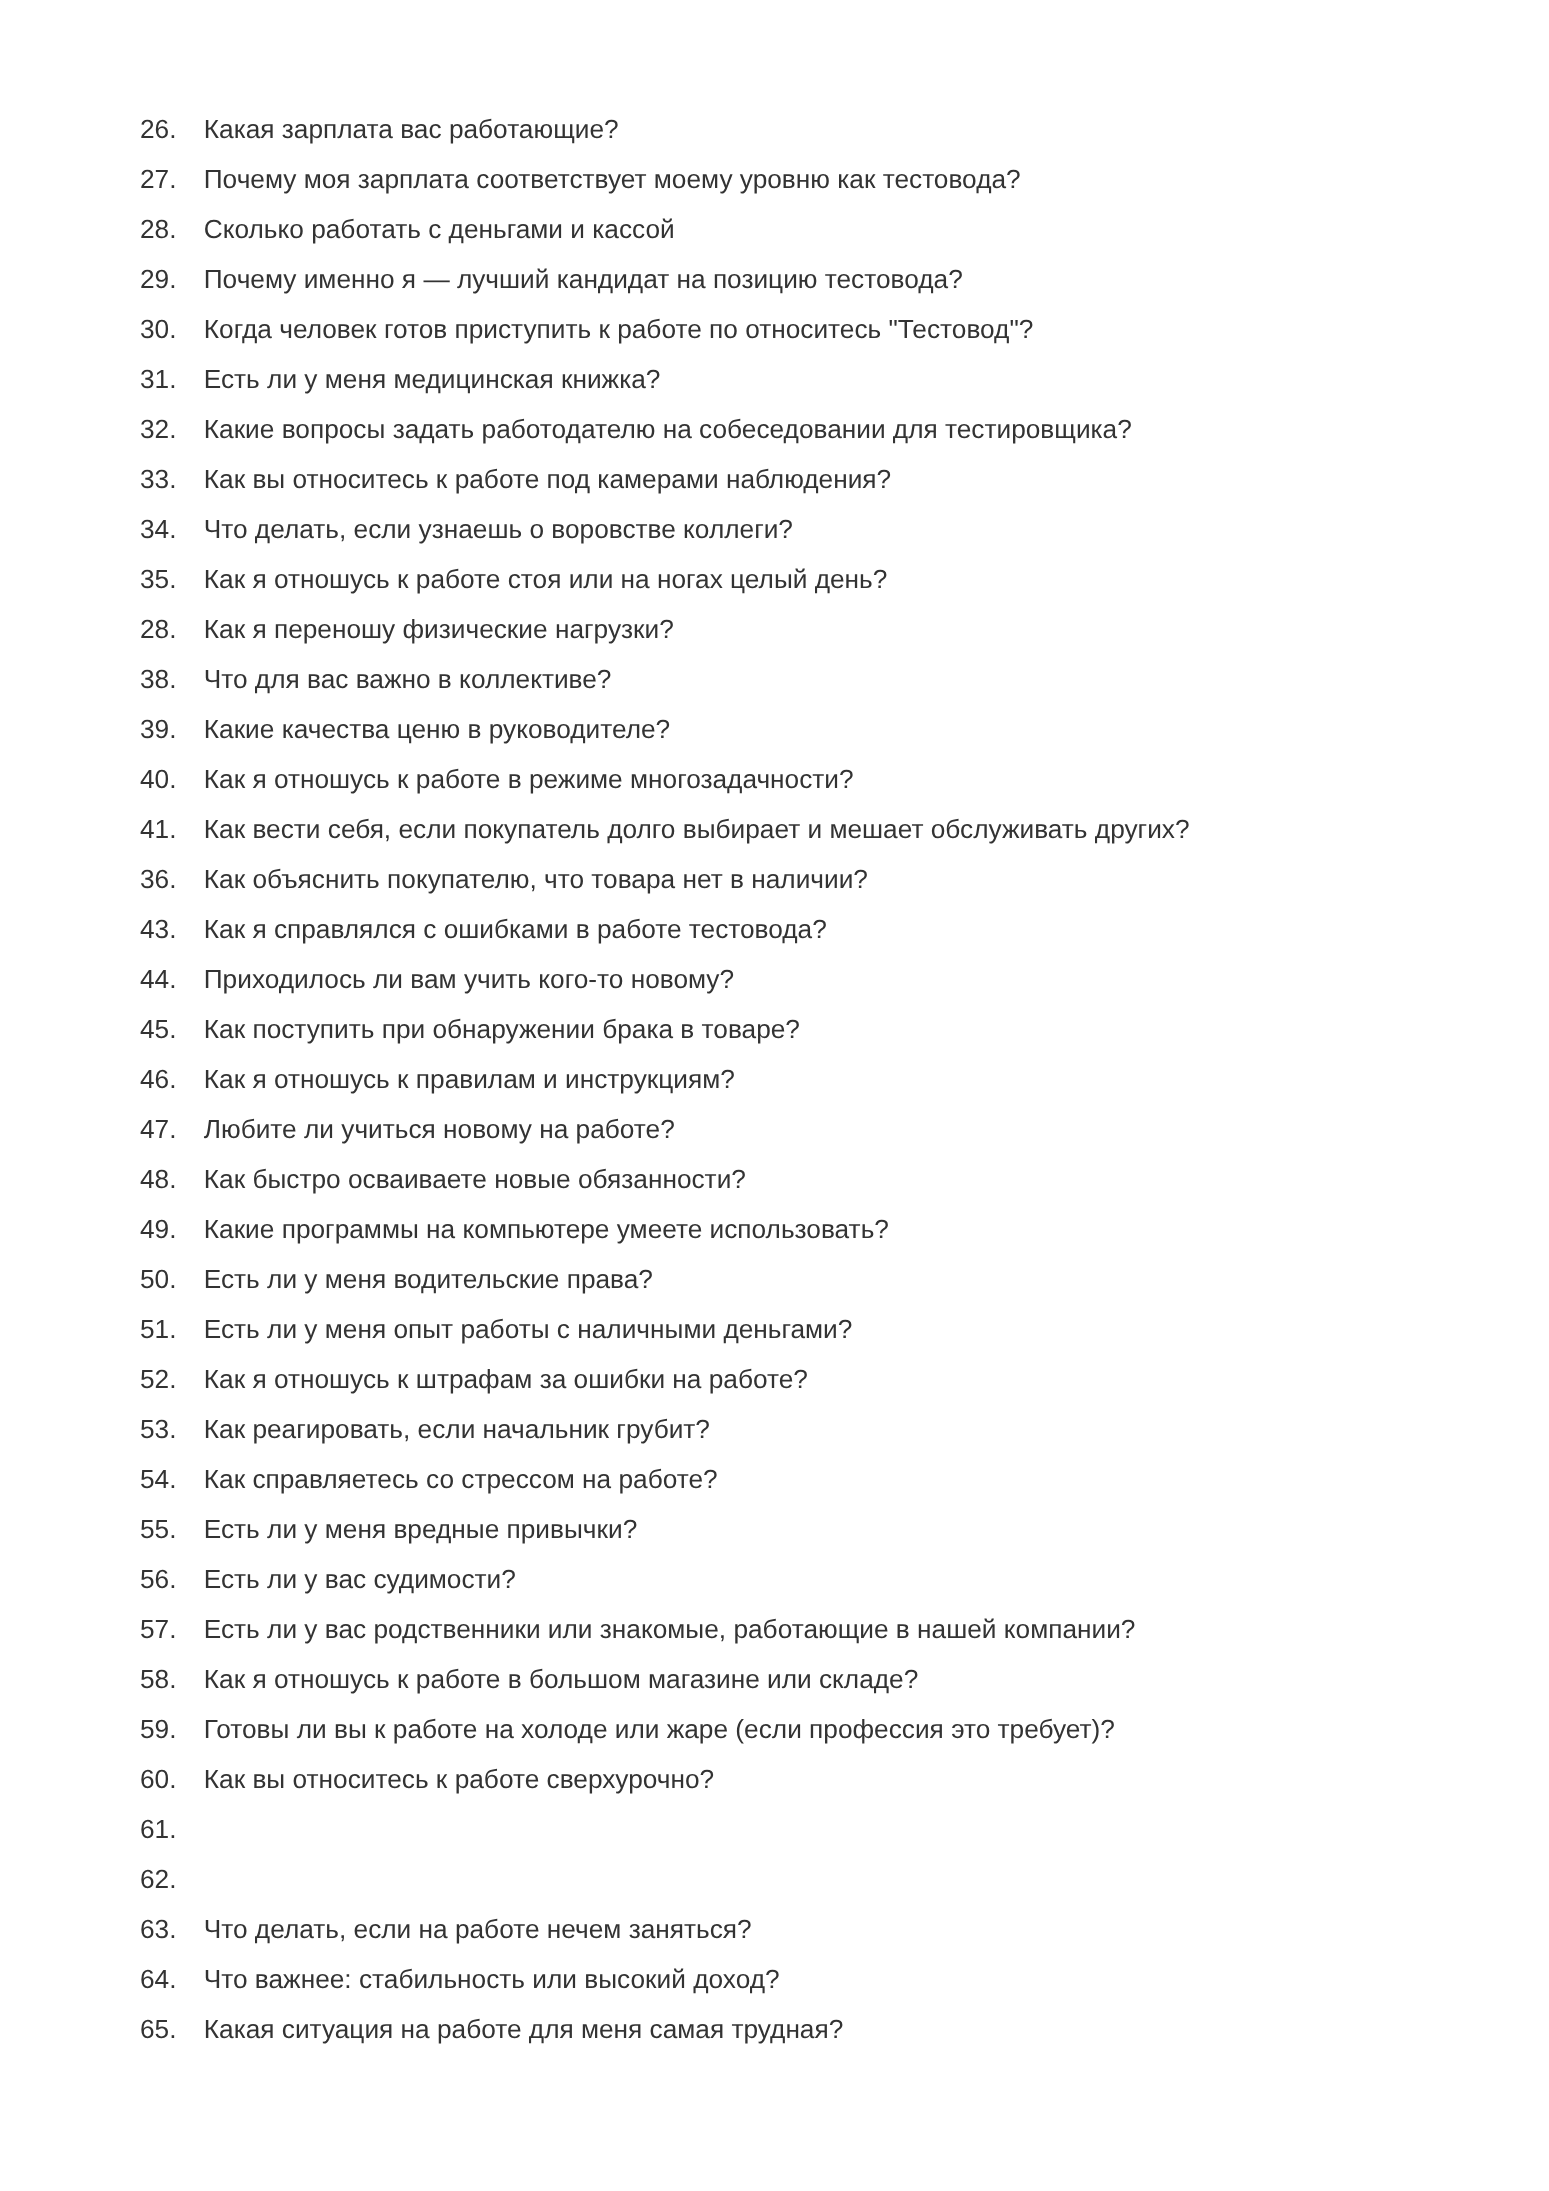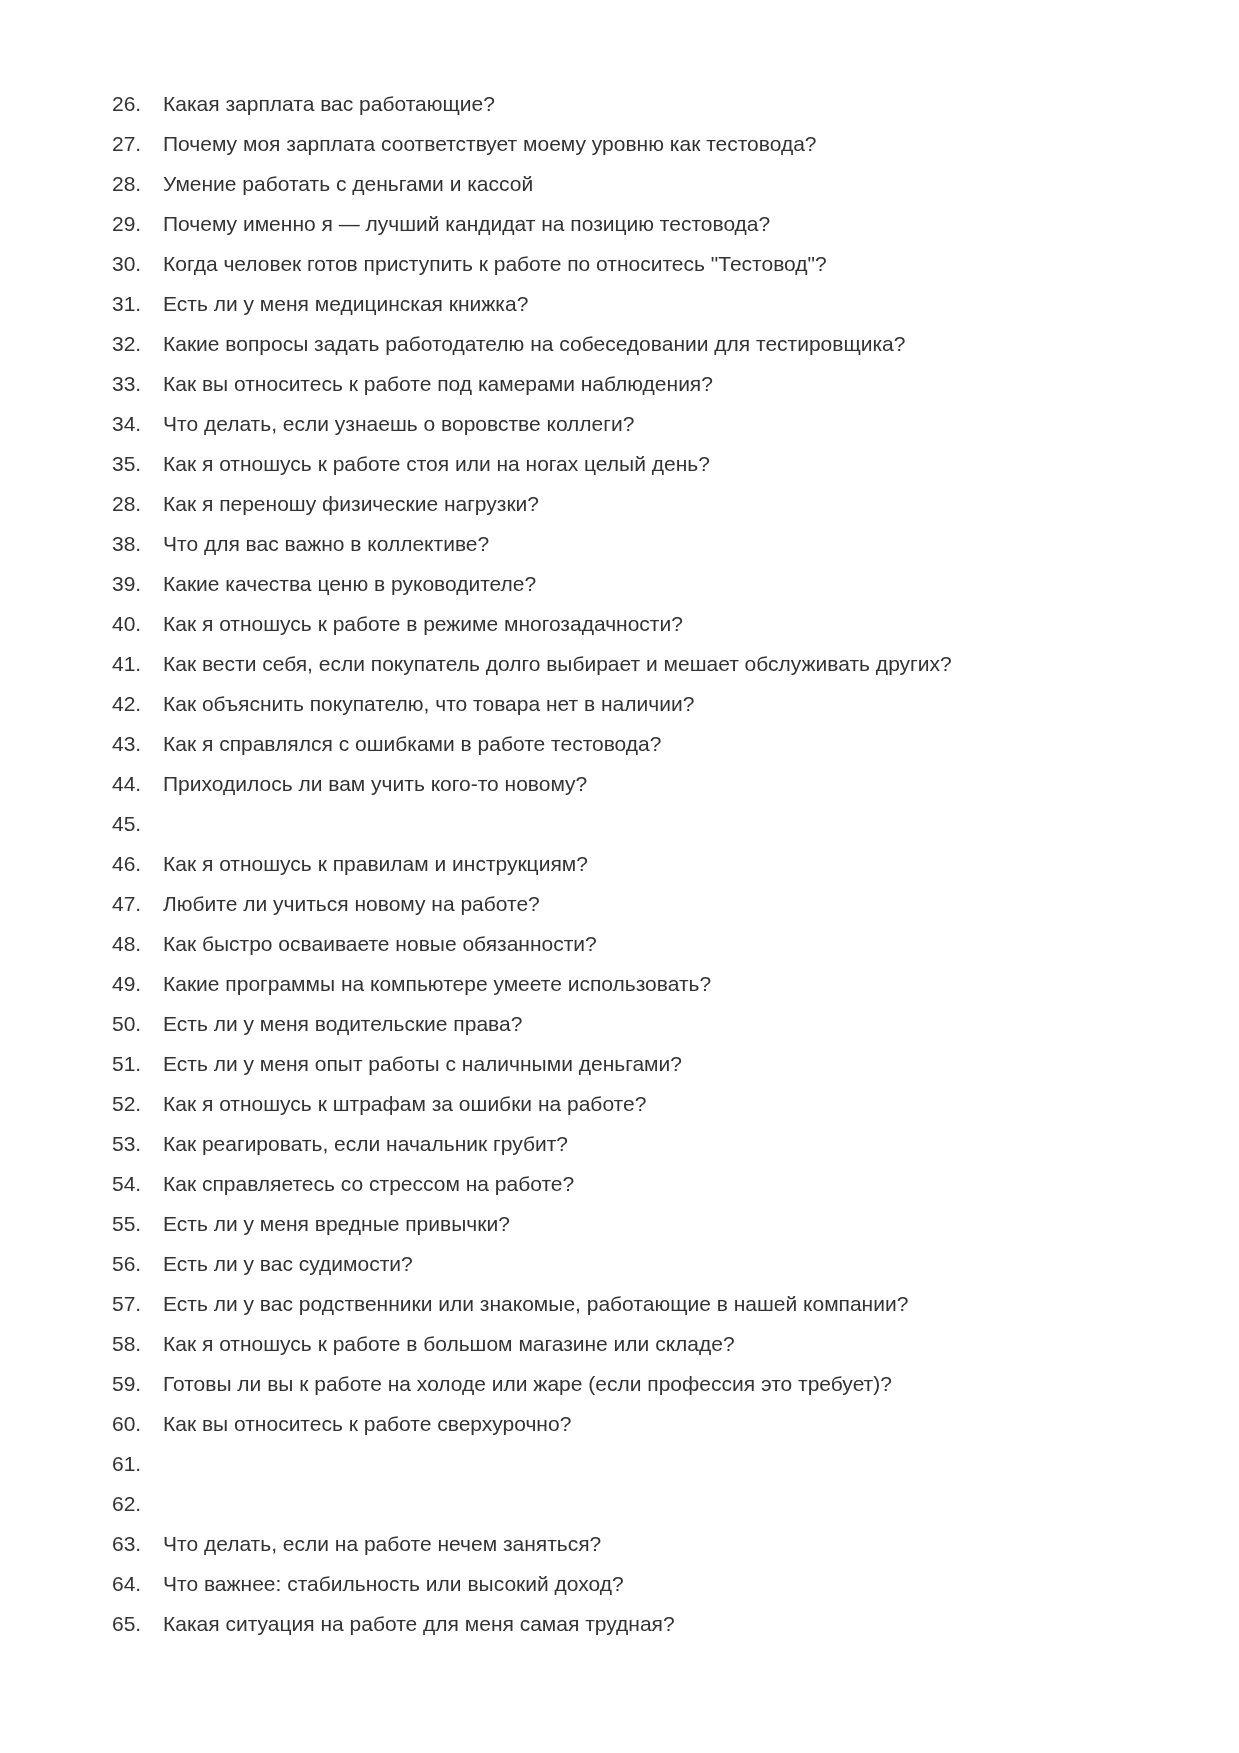--- a/index.html
+++ b/index.html
@@ -54,21 +54,21 @@
       <li class="question-item">
         <span class="question-number">26.</span>
         <span class="question-text">Какая зарплата вас работающие?</span>
       </li>
       <li class="question-item">
         <span class="question-number">27.</span>
         <span class="question-text">Почему моя зарплата соответствует моему уровню как тестовода?</span>
       </li>
       <li class="question-item">
         <span class="question-number">28.</span>
-        <span class="question-text">Умение работать с деньгами и кассой</span>
+        <span class="question-text">Сколько работать с деньгами и кассой</span>
       </li>
       <li class="question-item">
         <span class="question-number">29.</span>
         <span class="question-text">Почему именно я — лучший кандидат на позицию тестовода?</span>
       </li>
       <li class="question-item">
         <span class="question-number">30.</span>
         <span class="question-text">Когда человек готов приступить к работе по относитесь "Тестовод"?</span>
       </li>
       <li class="question-item">
@@ -105,33 +105,34 @@
       </li>
       <li class="question-item">
         <span class="question-number">40.</span>
         <span class="question-text">Как я отношусь к работе в режиме многозадачности?</span>
       </li>
       <li class="question-item">
         <span class="question-number">41.</span>
         <span class="question-text">Как вести себя, если покупатель долго выбирает и мешает обслуживать других?</span>
       </li>
       <li class="question-item">
-        <span class="question-number">42.</span>
+        <span class="question-number">36.</span>
         <span class="question-text">Как объяснить покупателю, что товара нет в наличии?</span>
       </li>
       <li class="question-item">
         <span class="question-number">43.</span>
         <span class="question-text">Как я справлялся с ошибками в работе тестовода?</span>
       </li>
       <li class="question-item">
         <span class="question-number">44.</span>
         <span class="question-text">Приходилось ли вам учить кого-то новому?</span>
       </li>
       <li class="question-item">
         <span class="question-number">45.</span>
+        <span class="question-text">Как поступить при обнаружении брака в товаре?</span>
       </li>
       <li class="question-item">
         <span class="question-number">46.</span>
         <span class="question-text">Как я отношусь к правилам и инструкциям?</span>
       </li>
       <li class="question-item">
         <span class="question-number">47.</span>
         <span class="question-text">Любите ли учиться новому на работе?</span>
       </li>
       <li class="question-item">

